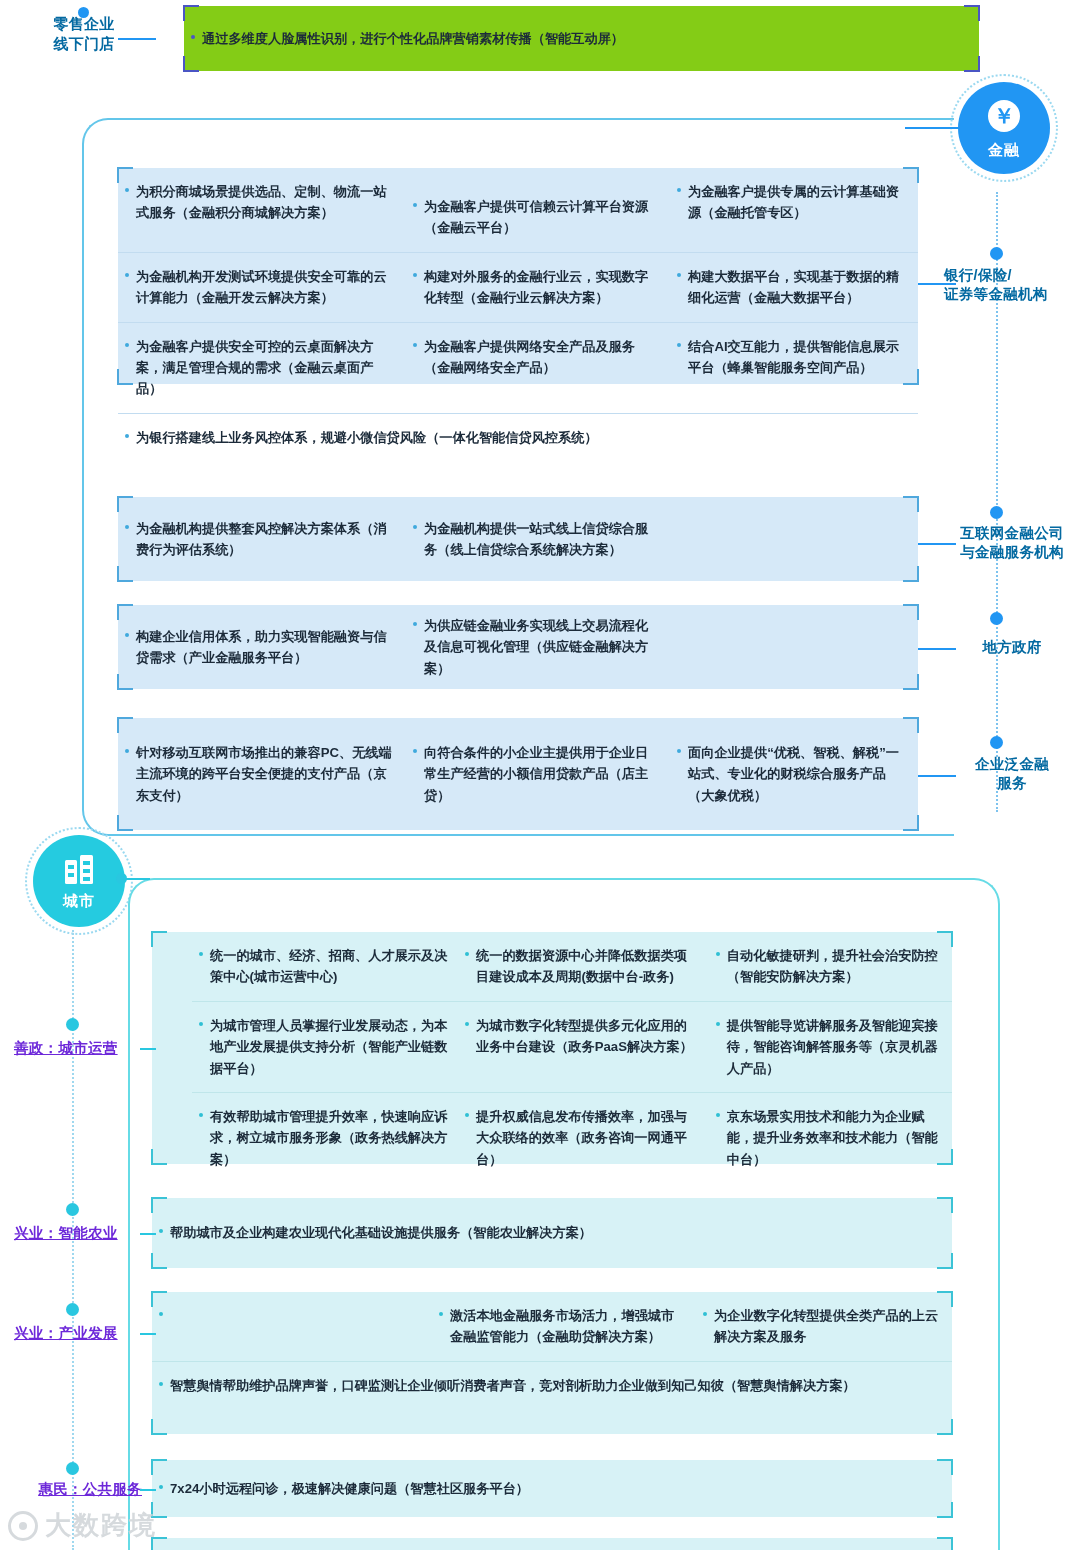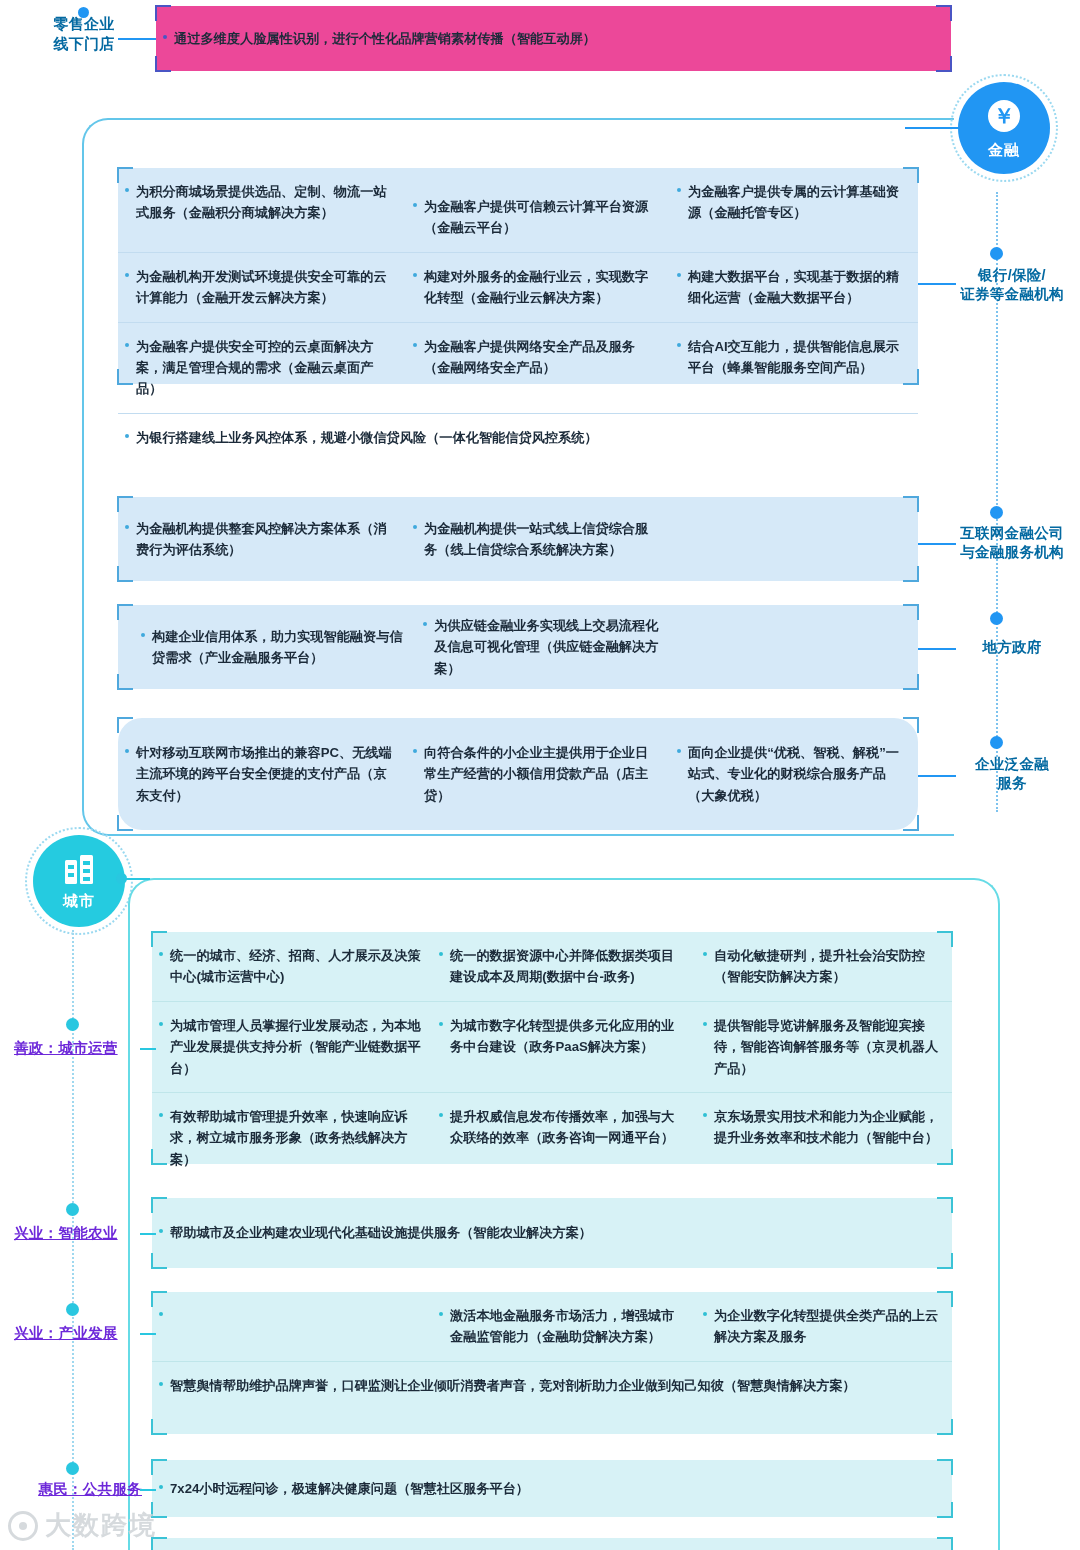--- a/index.html
+++ b/index.html
@@ -53,21 +53,21 @@
   .panel.cyan { background: #d7f2f6; }
   .panel .brk {
     position: absolute; width: 16px; height: 16px; pointer-events: none;
   }
   .panel .brk.tl { left: -1px;  top: -1px;  border-left: 2px solid #4fa8dd; border-top: 2px solid #4fa8dd; }
   .panel .brk.tr { right: -1px; top: -1px;  border-right: 2px solid #4fa8dd; border-top: 2px solid #4fa8dd; }
   .panel .brk.bl { left: -1px;  bottom: -1px; border-left: 2px solid #4fa8dd; border-bottom: 2px solid #4fa8dd; }
   .panel .brk.br { right: -1px; bottom: -1px; border-right: 2px solid #4fa8dd; border-bottom: 2px solid #4fa8dd; }
   .panel.cyan .brk.tl, .panel.cyan .brk.tr,
   .panel.cyan .brk.bl, .panel.cyan .brk.br { border-color: #3bc3d6; }
-  .panel.purple { background: #ec4899; }
+  .panel.purple { background: #84cc16; margin-left: 28px; }
   .panel.purple .brk.tl, .panel.purple .brk.tr,
   .panel.purple .brk.bl, .panel.purple .brk.br { border-color: #4a55c4; }
 
   .prow {
     display: flex; width: 100%;
   }
   .prow + .prow { border-top: 1px solid #c2dcf0; }
   .panel.cyan .prow + .prow { border-top: 1px solid #bfe6ea; }
 
   .cell {
@@ -221,21 +221,21 @@
     </div>
     <div class="prow">
       <div class="cell" style="width:100%;">
           <span class="bul"></span>
           <span class="txt">为银行搭建线上业务风控体系，规避小微信贷风险（一体化智能信贷风控系统）</span>
         </div>
     </div>
   </div>
   <div class="dot" style="left:990px; top:247px;"></div>
   <div class="hline" style="left:918px; top:283px; width:38px;"></div>
-  <div class="side-label blue" style="left:944px; top:266px; width:136px; text-align:center; font-size:14.5px;">
+  <div class="side-label blue" style="left:944px; top:266px; width:136px; text-align:left; font-size:14.5px;">
     <span>银行/保险/</span><br>
     <span>证券等金融机构</span>
   </div>
 
   <div class="panel" style="left:118px; top:497px; width:800px; height:84px;">
     <span class="brk tl"></span>
     <span class="brk tr"></span>
     <span class="brk bl"></span>
     <span class="brk br"></span>
     <div class="prow" style="height:84px; align-items:center;">
@@ -250,21 +250,21 @@
       <div class="cell empty" style="width:31%;"></div>
     </div>
   </div>
   <div class="dot" style="left:990px; top:506px;"></div>
   <div class="hline" style="left:918px; top:543px; width:38px;"></div>
   <div class="side-label blue" style="left:942px; top:524px; width:140px; text-align:center; font-size:14.5px;">
     <span>互联网金融公司</span><br>
     <span>与金融服务机构</span>
   </div>
 
-  <div class="panel" style="left:118px; top:605px; width:800px; height:84px;padding-left:16px;">
+  <div class="panel" style="left:118px; top:605px; width:800px; height:84px;">
     <span class="brk tl"></span>
     <span class="brk tr"></span>
     <span class="brk bl"></span>
     <span class="brk br"></span>
     <div class="prow" style="height:84px; align-items:center;">
       <div class="cell" style="width:36%;">
           <span class="bul"></span>
           <span class="txt">构建企业信用体系，助力实现智能融资与信贷需求（产业金融服务平台）</span>
         </div>
       <div class="cell" style="width:33%;">
@@ -273,21 +273,21 @@
         </div>
       <div class="cell empty" style="width:31%;"></div>
     </div>
   </div>
   <div class="dot" style="left:990px; top:612px;"></div>
   <div class="hline" style="left:918px; top:648px; width:38px;"></div>
   <div class="side-label blue" style="left:942px; top:638px; width:140px; text-align:center; font-size:14.5px;">
     <span>地方政府</span>
   </div>
 
-  <div class="panel" style="left:118px; top:718px; width:800px; height:112px;border-radius:24px;">
+  <div class="panel" style="left:118px; top:718px; width:800px; height:112px;">
     <span class="brk tl"></span>
     <span class="brk tr"></span>
     <span class="brk bl"></span>
     <span class="brk br"></span>
     <div class="prow" style="height:112px; align-items:center;">
       <div class="cell" style="width:36%;">
           <span class="bul"></span>
           <span class="txt">针对移动互联网市场推出的兼容PC、无线端主流环境的跨平台安全便捷的支付产品（京东支付）</span>
         </div>
       <div class="cell" style="width:33%;">
@@ -325,21 +325,21 @@
       <span class="blabel">城市</span>
     </span>
   </div>
 
   <div class="outer-box city" style="left:128px; top:878px; width:872px; height:700px; border-bottom:none; border-bottom-left-radius:0; border-bottom-right-radius:0;"></div>
   <div class="hline cyan" style="left:120px; top:878px; width:30px;"></div>
   <div class="dot cyan" style="left:116px; top:873px; width:11px; height:11px;"></div>
 
   <div class="vdotted" style="left:72px; top:930px; height:620px;"></div>
 
-  <div class="panel cyan" style="left:152px; top:932px; width:800px; height:232px;">
+  <div class="panel cyan" style="left:152px; top:932px; width:800px; height:232px;padding-left:40px;">
     <span class="brk tl"></span>
     <span class="brk tr"></span>
     <span class="brk bl"></span>
     <span class="brk br"></span>
     <div class="prow">
       <div class="cell" style="width:35%;">
           <span class="bul"></span>
           <span class="txt">统一的城市、经济、招商、人才展示及决策中心(城市运营中心)</span>
         </div>
       <div class="cell" style="width:33%;">

